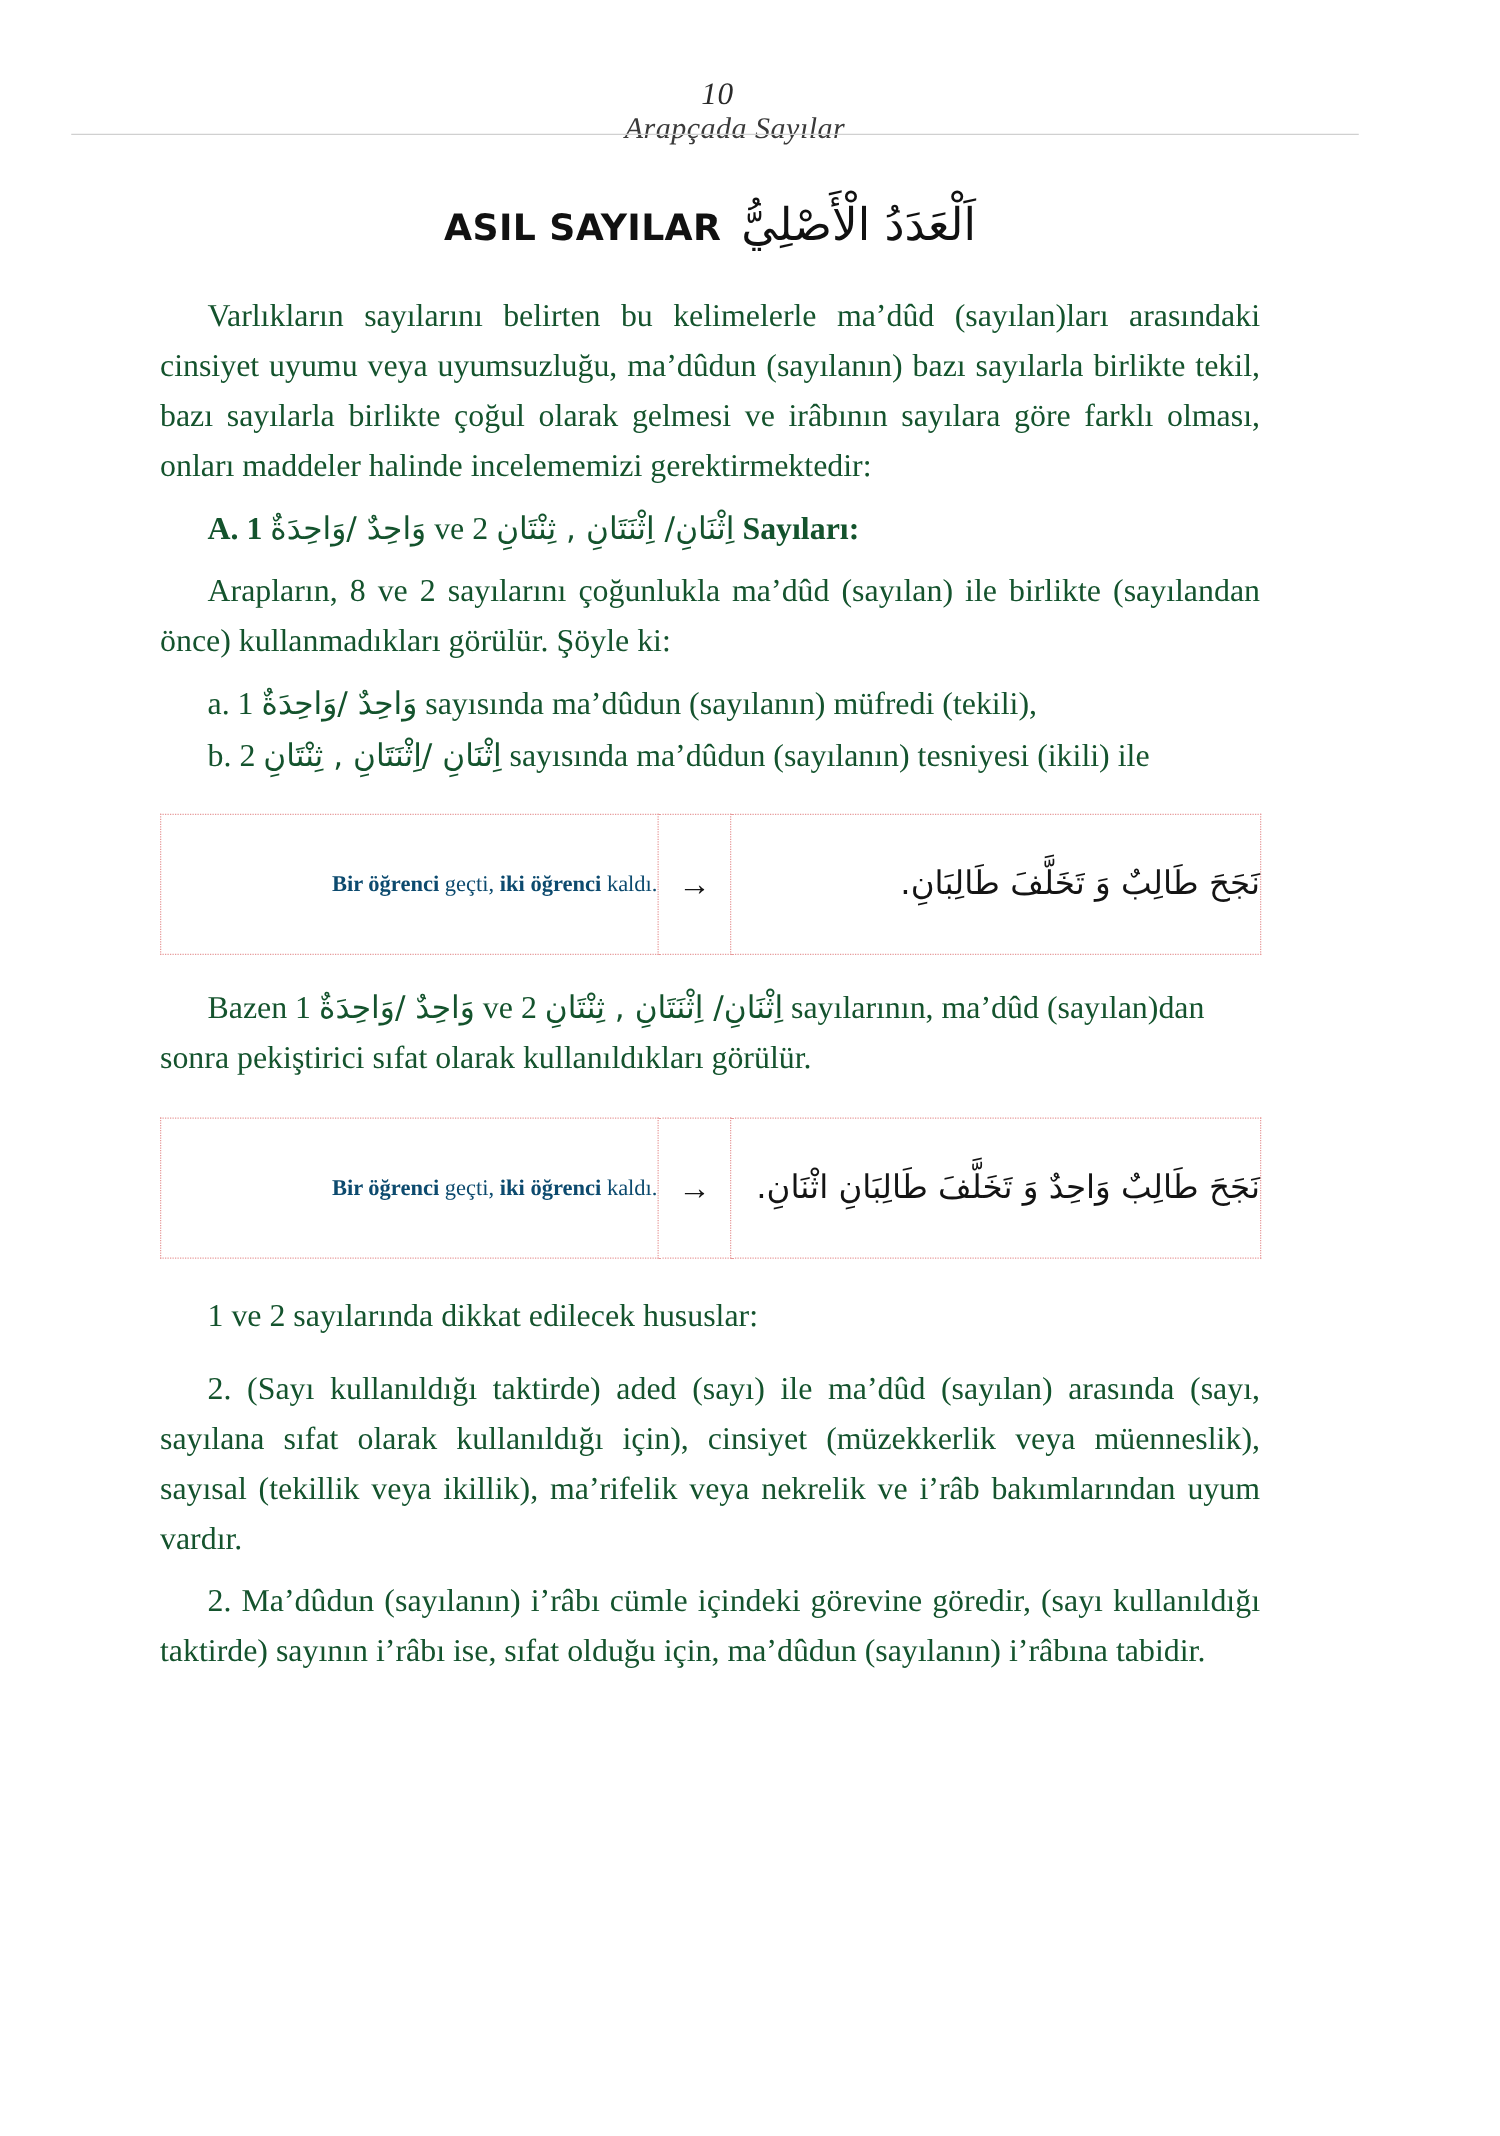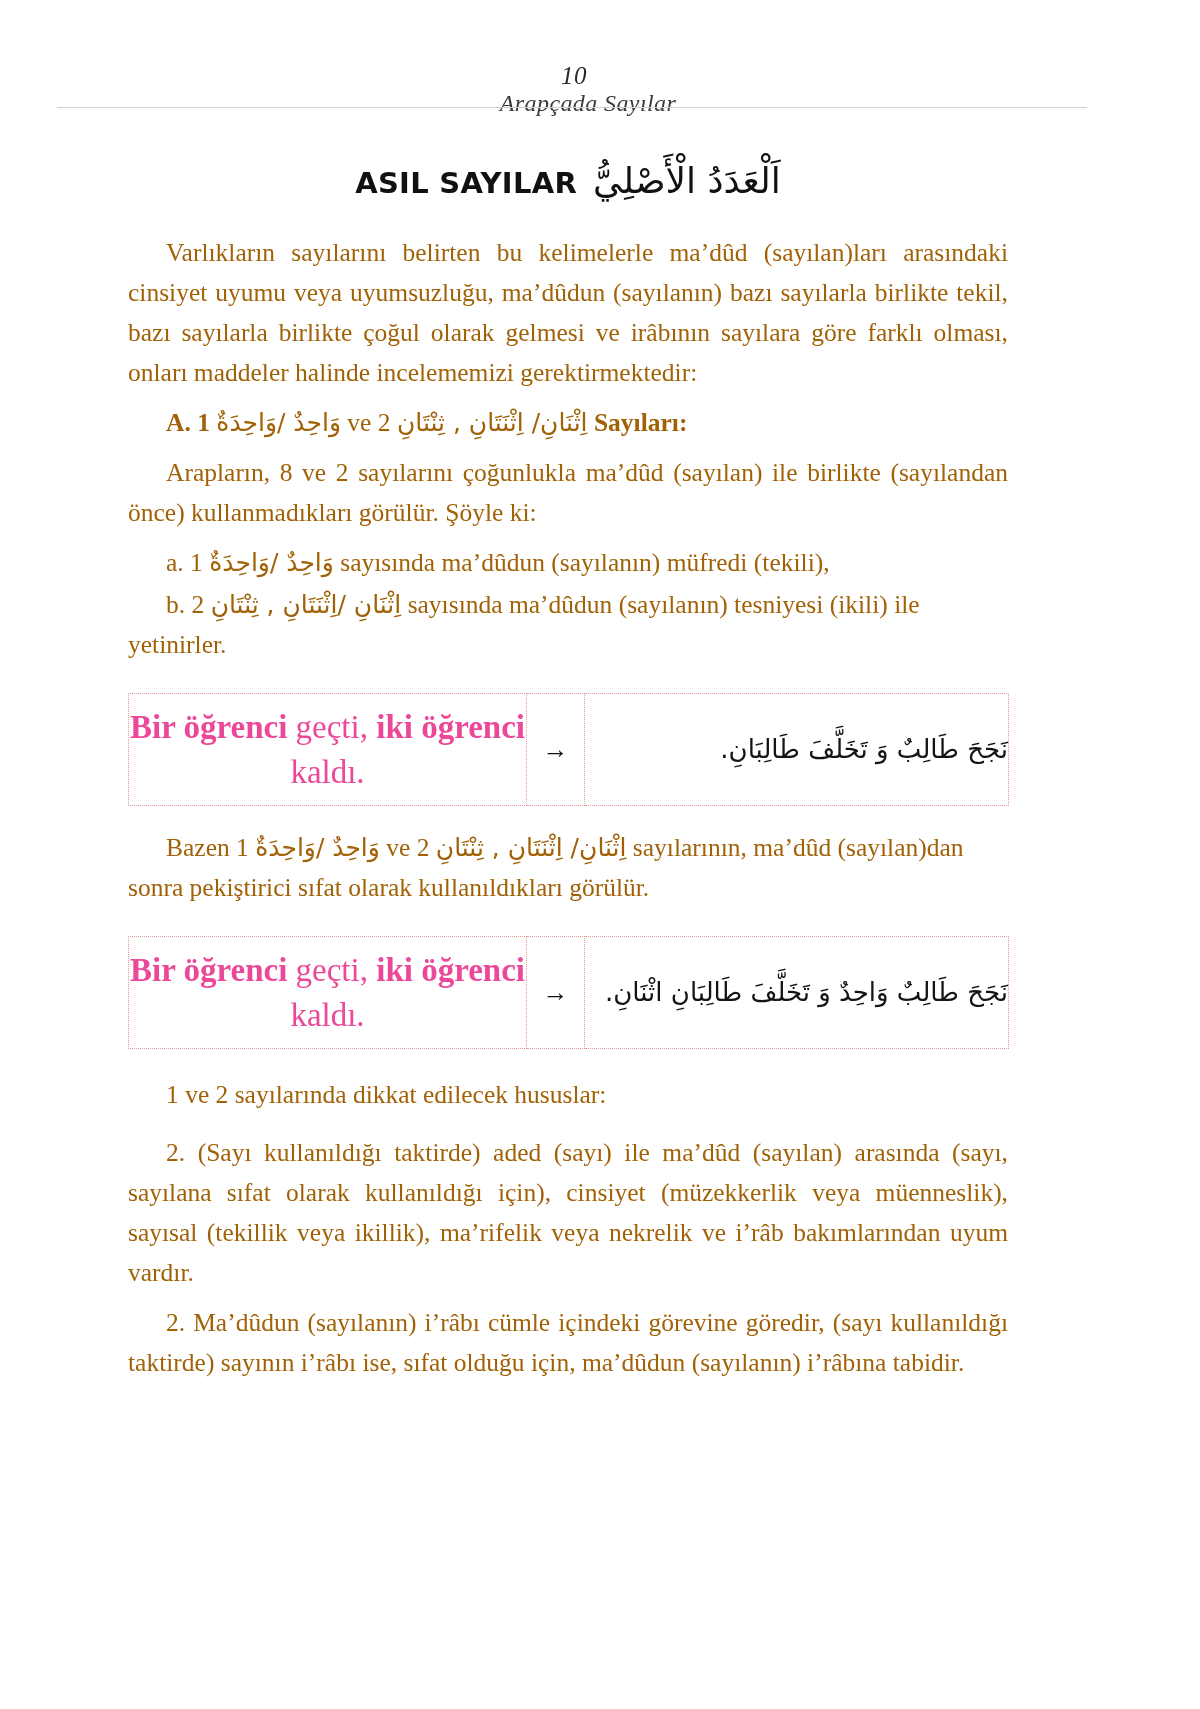--- a/index.html
+++ b/index.html
@@ -97,21 +97,21 @@
     line-height: 1.1;
   }
 
   
   p.body {
     margin: 0 0 2px 0;
     font-size: 25.5px;
     line-height: 40px;
     text-align: justify;
     text-justify: inter-word;
-    color: #a16207;
+    color: #14532d;
   }
   p.body.indent { text-indent: 38px; }
   p.body.tight { margin-bottom: 0; }
 
   .ar {
     font-family: "DejaVu Sans", "Liberation Sans", sans-serif;
     direction: rtl;
     unicode-bidi: isolate;
     font-size: 25px;
     line-height: 1;
@@ -132,23 +132,23 @@
   }
   .ex-table td {
     border: 1px dotted #e79a9a;
     padding: 0;
     vertical-align: middle;
     height: 112px;
     box-sizing: border-box;
   }
   .cell-tr {
     width: 398px;
-    text-align: center;
-    font-size: 33px;
-    color: #ec4899;
+    text-align: right;
+    font-size: 18px;
+    color: #0c4a6e;
     padding: 0 10px;
     line-height: 1.35;
   }
   .cell-arrow {
     width: 58px;
     text-align: center;
     font-size: 26px;
     color: #141414;
   }
   .cell-ar {
@@ -203,21 +203,20 @@
       <span>a. 1</span>
       <span class="ar">وَاحِدٌ /وَاحِدَةٌ</span>
       <span>sayısında ma’dûdun (sayılanın) müfredi (tekili),</span>
     </p>
 
     <p class="body indent tight">
       <span>b. 2</span>
       <span class="ar">اِثْنَانِ /اِثْنَتَانِ , ثِنْتَانِ</span>
       <span>sayısında ma’dûdun (sayılanın) tesniyesi (ikili) ile</span>
     </p>
-    <p class="body">yetinirler.</p>
 
     <div class="spacer-26"></div>
 
     <table class="ex-table">
       <tbody>
           <tr>
         <td class="cell-tr">
           <span class="bold">Bir öğrenci</span><span> geçti, </span><span class="bold">iki öğrenci</span><span> kaldı.</span>
         </td>
         <td class="cell-arrow">

